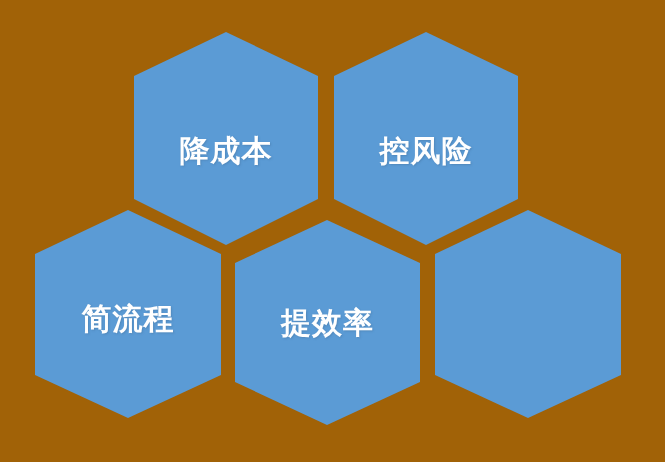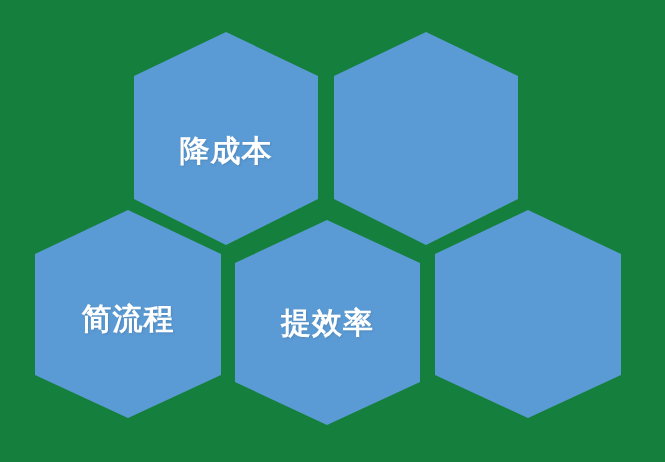--- a/index.html
+++ b/index.html
@@ -56,35 +56,38 @@
   
   #hex-cell-0 .hex-label { transform: translateY(12px); }
   #hex-cell-1 .hex-label { transform: translateY(12px); }
   #hex-cell-2 .hex-label { transform: translateY(5px); }
   #hex-cell-3 .hex-label { transform: translateY(0px); }
   #hex-cell-4 .hex-label { transform: translateY(0px); }
 </style>
 </head>
 <body>
 
-<div id="canvas" style="background: #15803d; width: 665px; height: 462px;">
+<div id="canvas" style="background: #a16207; width: 665px; height: 462px;">
 
   <svg class="hex-layer" viewBox="0 0 665 462" width="665" height="462" xmlns="http://www.w3.org/2000/svg">
 
     <polygon points="226,32 318,76 318,199 226,245 134,199 134,76" fill="#5b9bd5"></polygon>
     <polygon points="426,32 518,76 518,199 426,245 334,199 334,76" fill="#5b9bd5"></polygon>
     <polygon points="128,210 221,254 221,375 128,418 35,375 35,254" fill="#5b9bd5"></polygon>
     <polygon points="327,220 420,263 420,382 327,425 235,382 235,263" fill="#5b9bd5"></polygon>
     <polygon points="528,210 621,254 621,375 528,418 435,375 435,254" fill="#5b9bd5"></polygon>
   </svg>
 
   <div class="hex-cell" id="hex-cell-0" style="left: 134px; top: 32px; width: 184px; height: 213px;">
     <span class="hex-label" style="color: rgb(255, 255, 255);">降成本</span>
   </div>
 
+  <div class="hex-cell" id="hex-cell-1" style="left: 334px; top: 32px; width: 184px; height: 213px;">
+    <span class="hex-label" style="color: rgb(255, 255, 255);">控风险</span>
+  </div>
 
   <div class="hex-cell" id="hex-cell-2" style="left: 35px; top: 210px; width: 186px; height: 208px;">
     <span class="hex-label" style="color: rgb(255, 255, 255);">简流程</span>
   </div>
 
   <div class="hex-cell" id="hex-cell-3" style="left: 235px; top: 220px; width: 185px; height: 205px;">
     <span class="hex-label" style="color: rgb(255, 255, 255);">提效率</span>
   </div>
 
 

